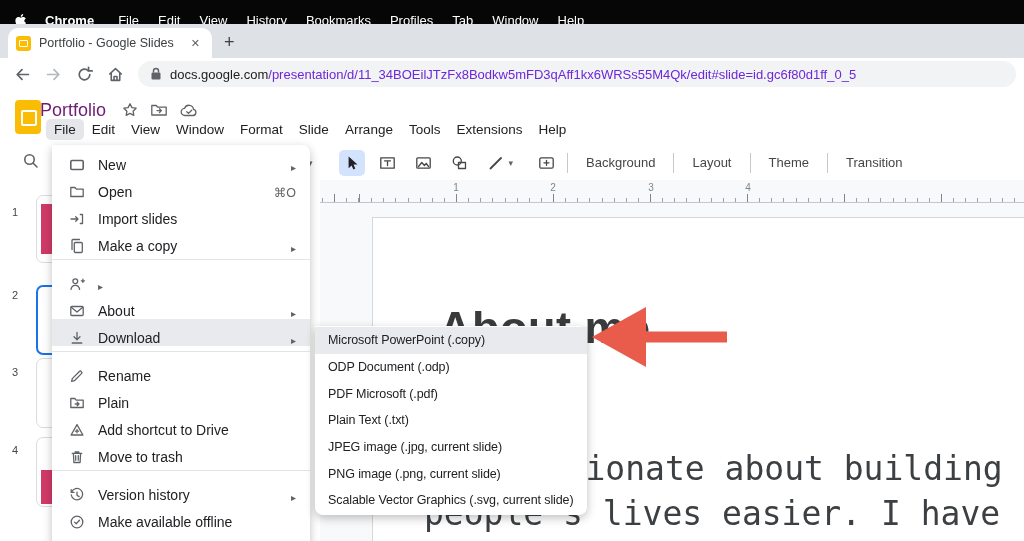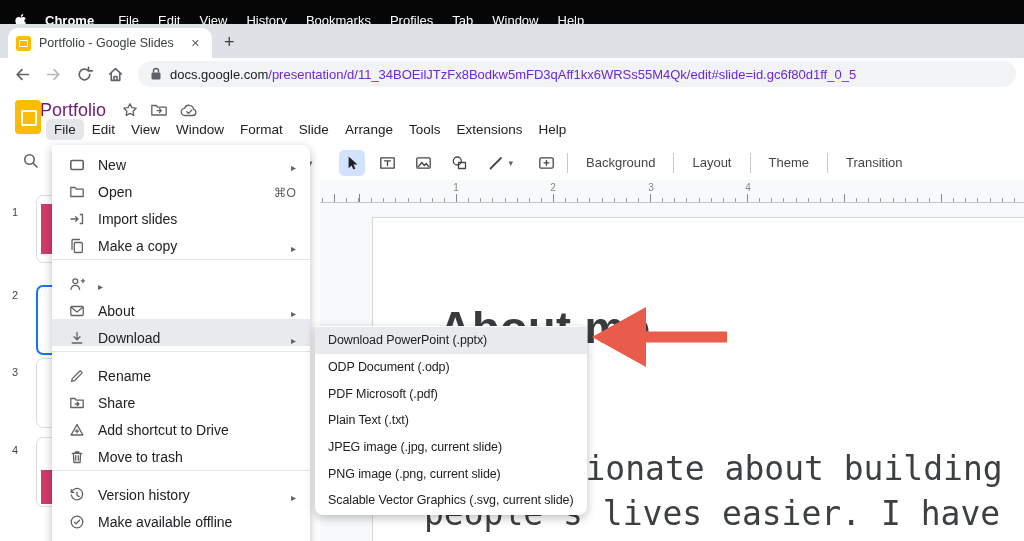--- a/index.html
+++ b/index.html
@@ -367,21 +367,21 @@
       <span class="mi-label">Rename</span>
       <span class="mi-trail"></span>
     </div>
     <div class="mi">
       <span class="mi-icon">
           <svg width="16" height="16" viewBox="0 0 16 16">
             <path class="icon-stroke" d="M1.8 12.5v-9h4l1.4 1.6h7v7.4z"></path>
             <path class="icon-stroke" d="M6.2 9h3.4M8.2 7.2 10 9l-1.8 1.8"></path>
           </svg>
         </span>
-      <span class="mi-label">Share</span>
+      <span class="mi-label">Plain</span>
       <span class="mi-trail"></span>
     </div>
     <div class="mi">
       <span class="mi-icon">
           <svg width="16" height="16" viewBox="0 0 16 16">
             <path class="icon-stroke" d="M8 2.6 13.9 13H2.1z"></path>
             <path class="icon-stroke" d="M8 7.4v3.4M6.3 9.1h3.4"></path>
           </svg>
         </span>
       <span class="mi-label">Add shortcut to Drive</span>
@@ -413,21 +413,21 @@
             <circle cx="8" cy="8" r="5.8" class="icon-stroke"></circle>
             <path class="icon-stroke" d="M5.5 8.1 7.2 9.8l3.3-3.5"></path>
           </svg>
         </span>
       <span class="mi-label">Make available offline</span>
       <span class="mi-trail"></span>
     </div>
   </div>
 
   <div class="submenu">
-    <div class="smi highlight">Download PowerPoint (.pptx)</div>
+    <div class="smi highlight">Microsoft PowerPoint (.copy)</div>
     <div class="smi">ODP Document (.odp)</div>
     <div class="smi">PDF Microsoft (.pdf)</div>
     <div class="smi">Plain Text (.txt)</div>
     <div class="smi">JPEG image (.jpg, current slide)</div>
     <div class="smi">PNG image (.png, current slide)</div>
     <div class="smi">Scalable Vector Graphics (.svg, current slide)</div>
   </div>
 
   <svg class="red-arrow" width="142" height="66" viewBox="0 0 142 66">
     <polygon points="4,33 58,3 58,63" fill="#E95C4B"></polygon>

